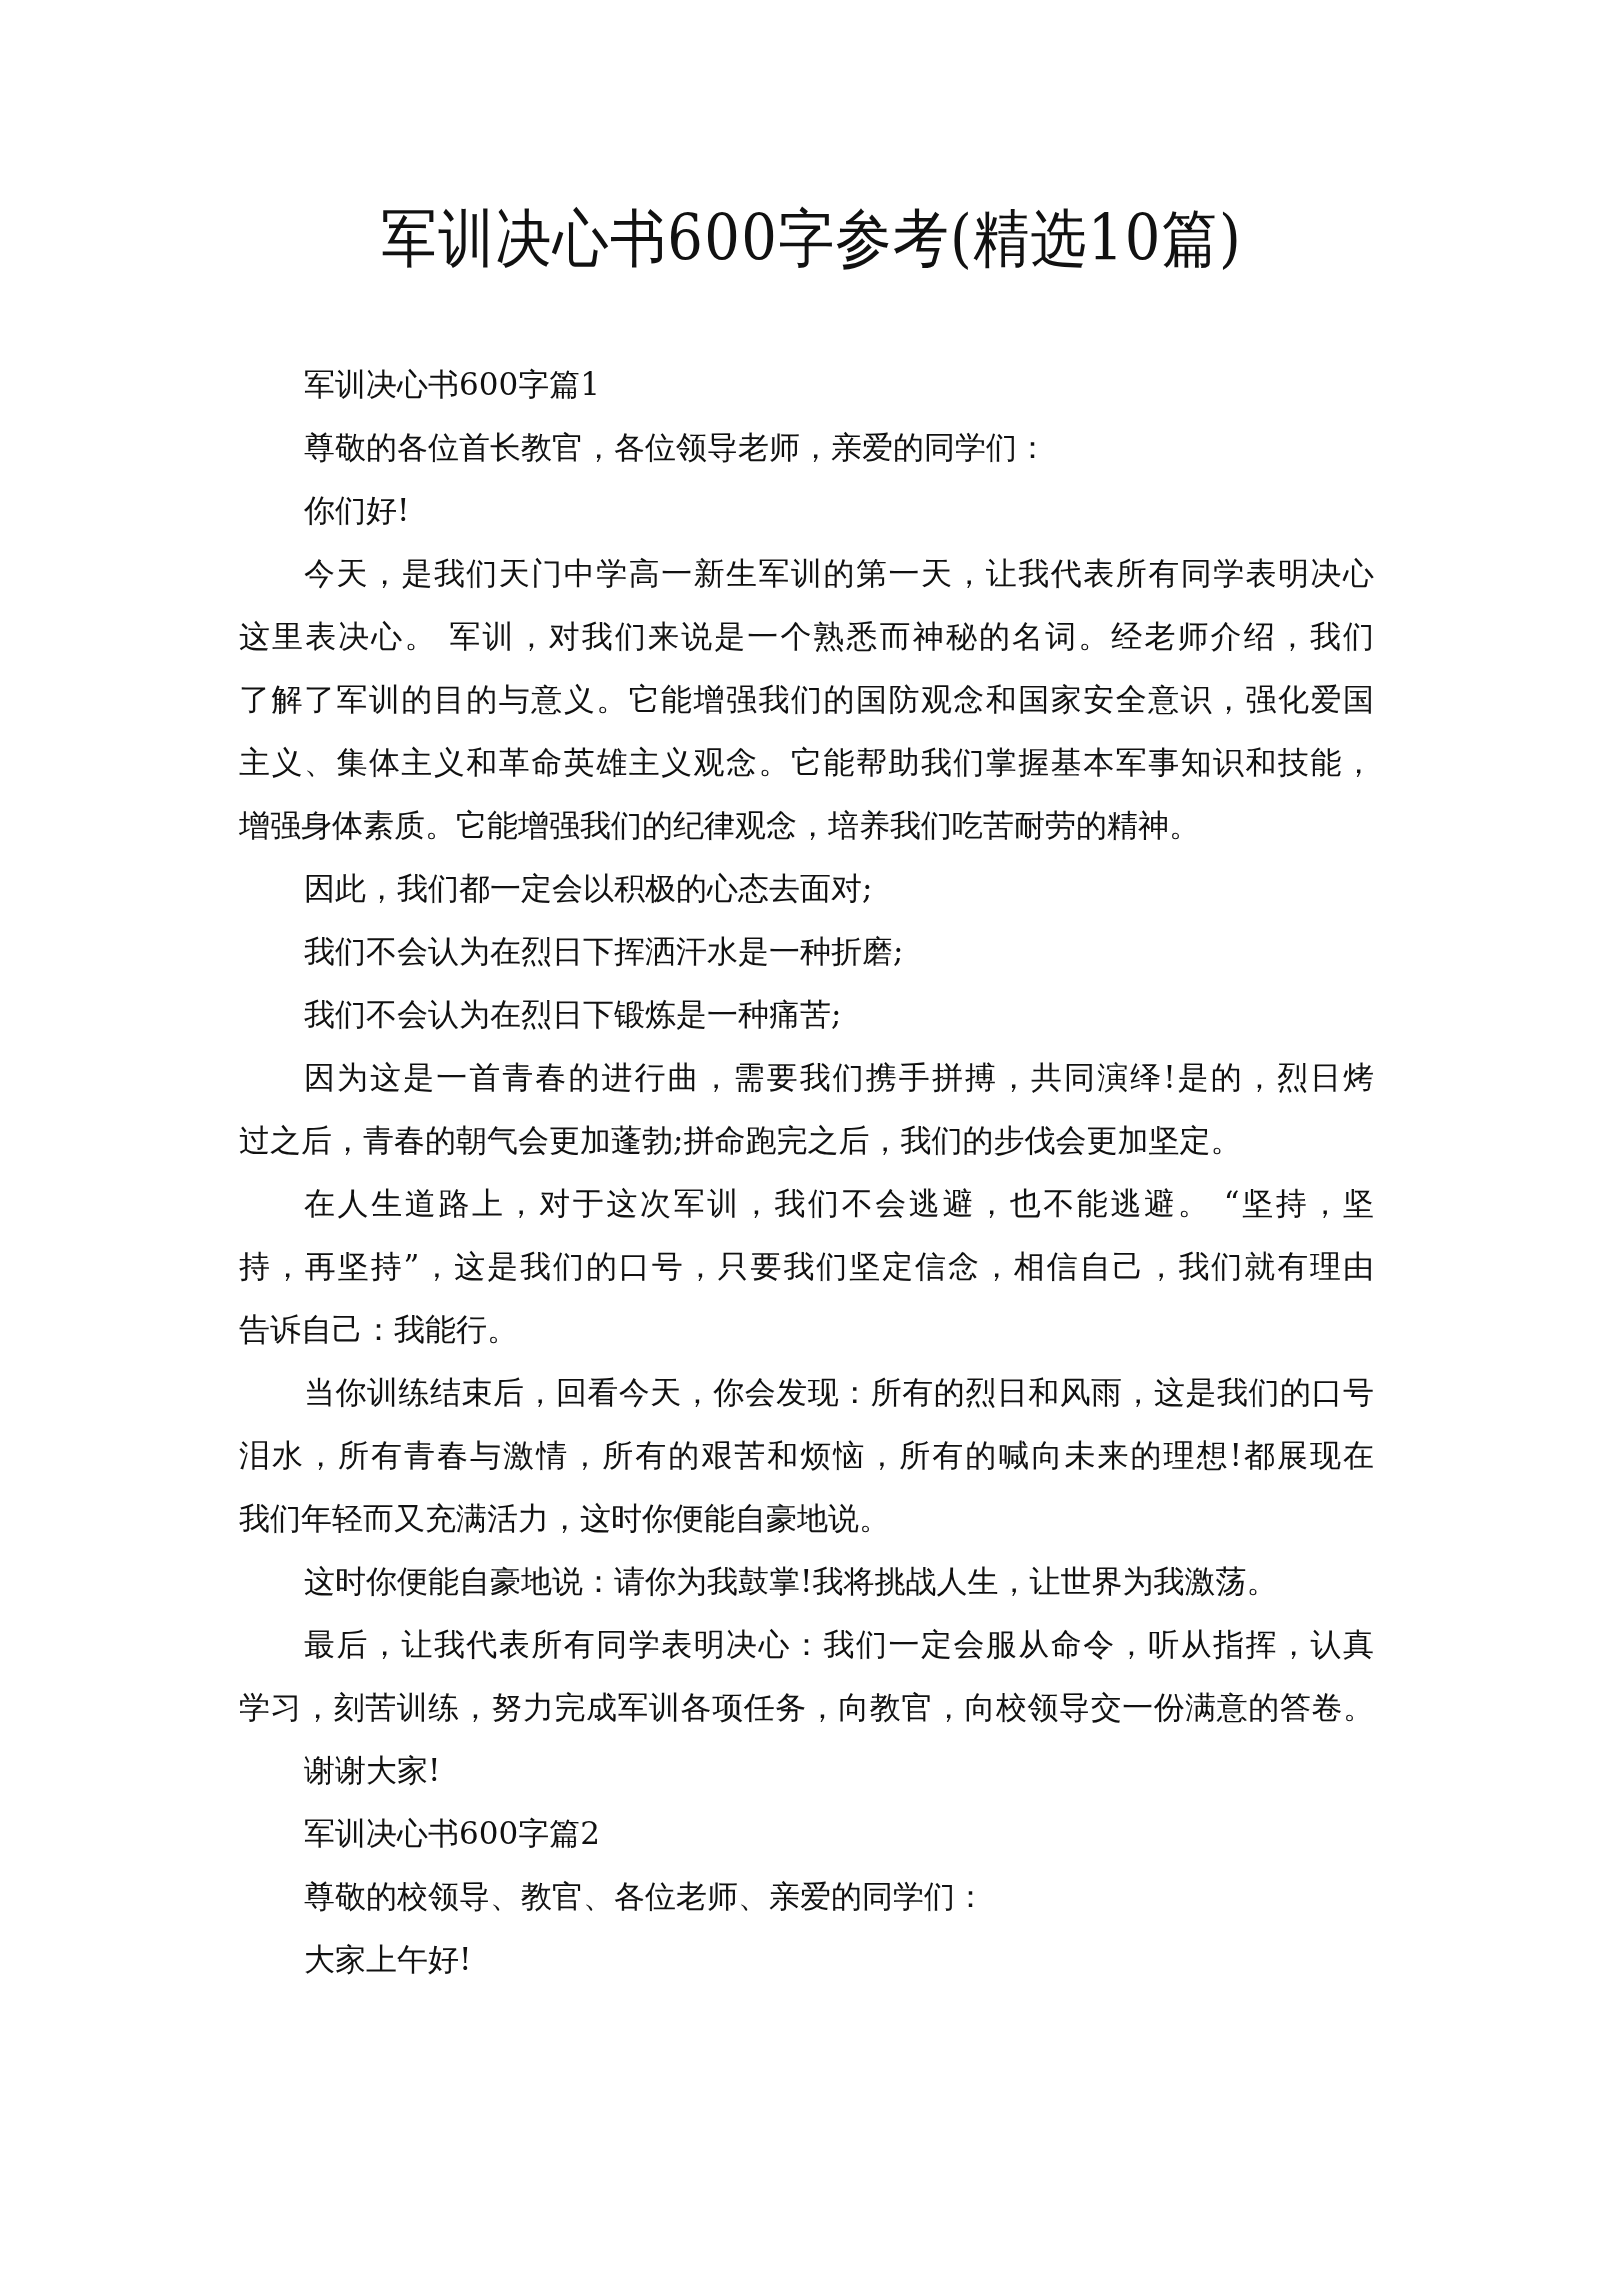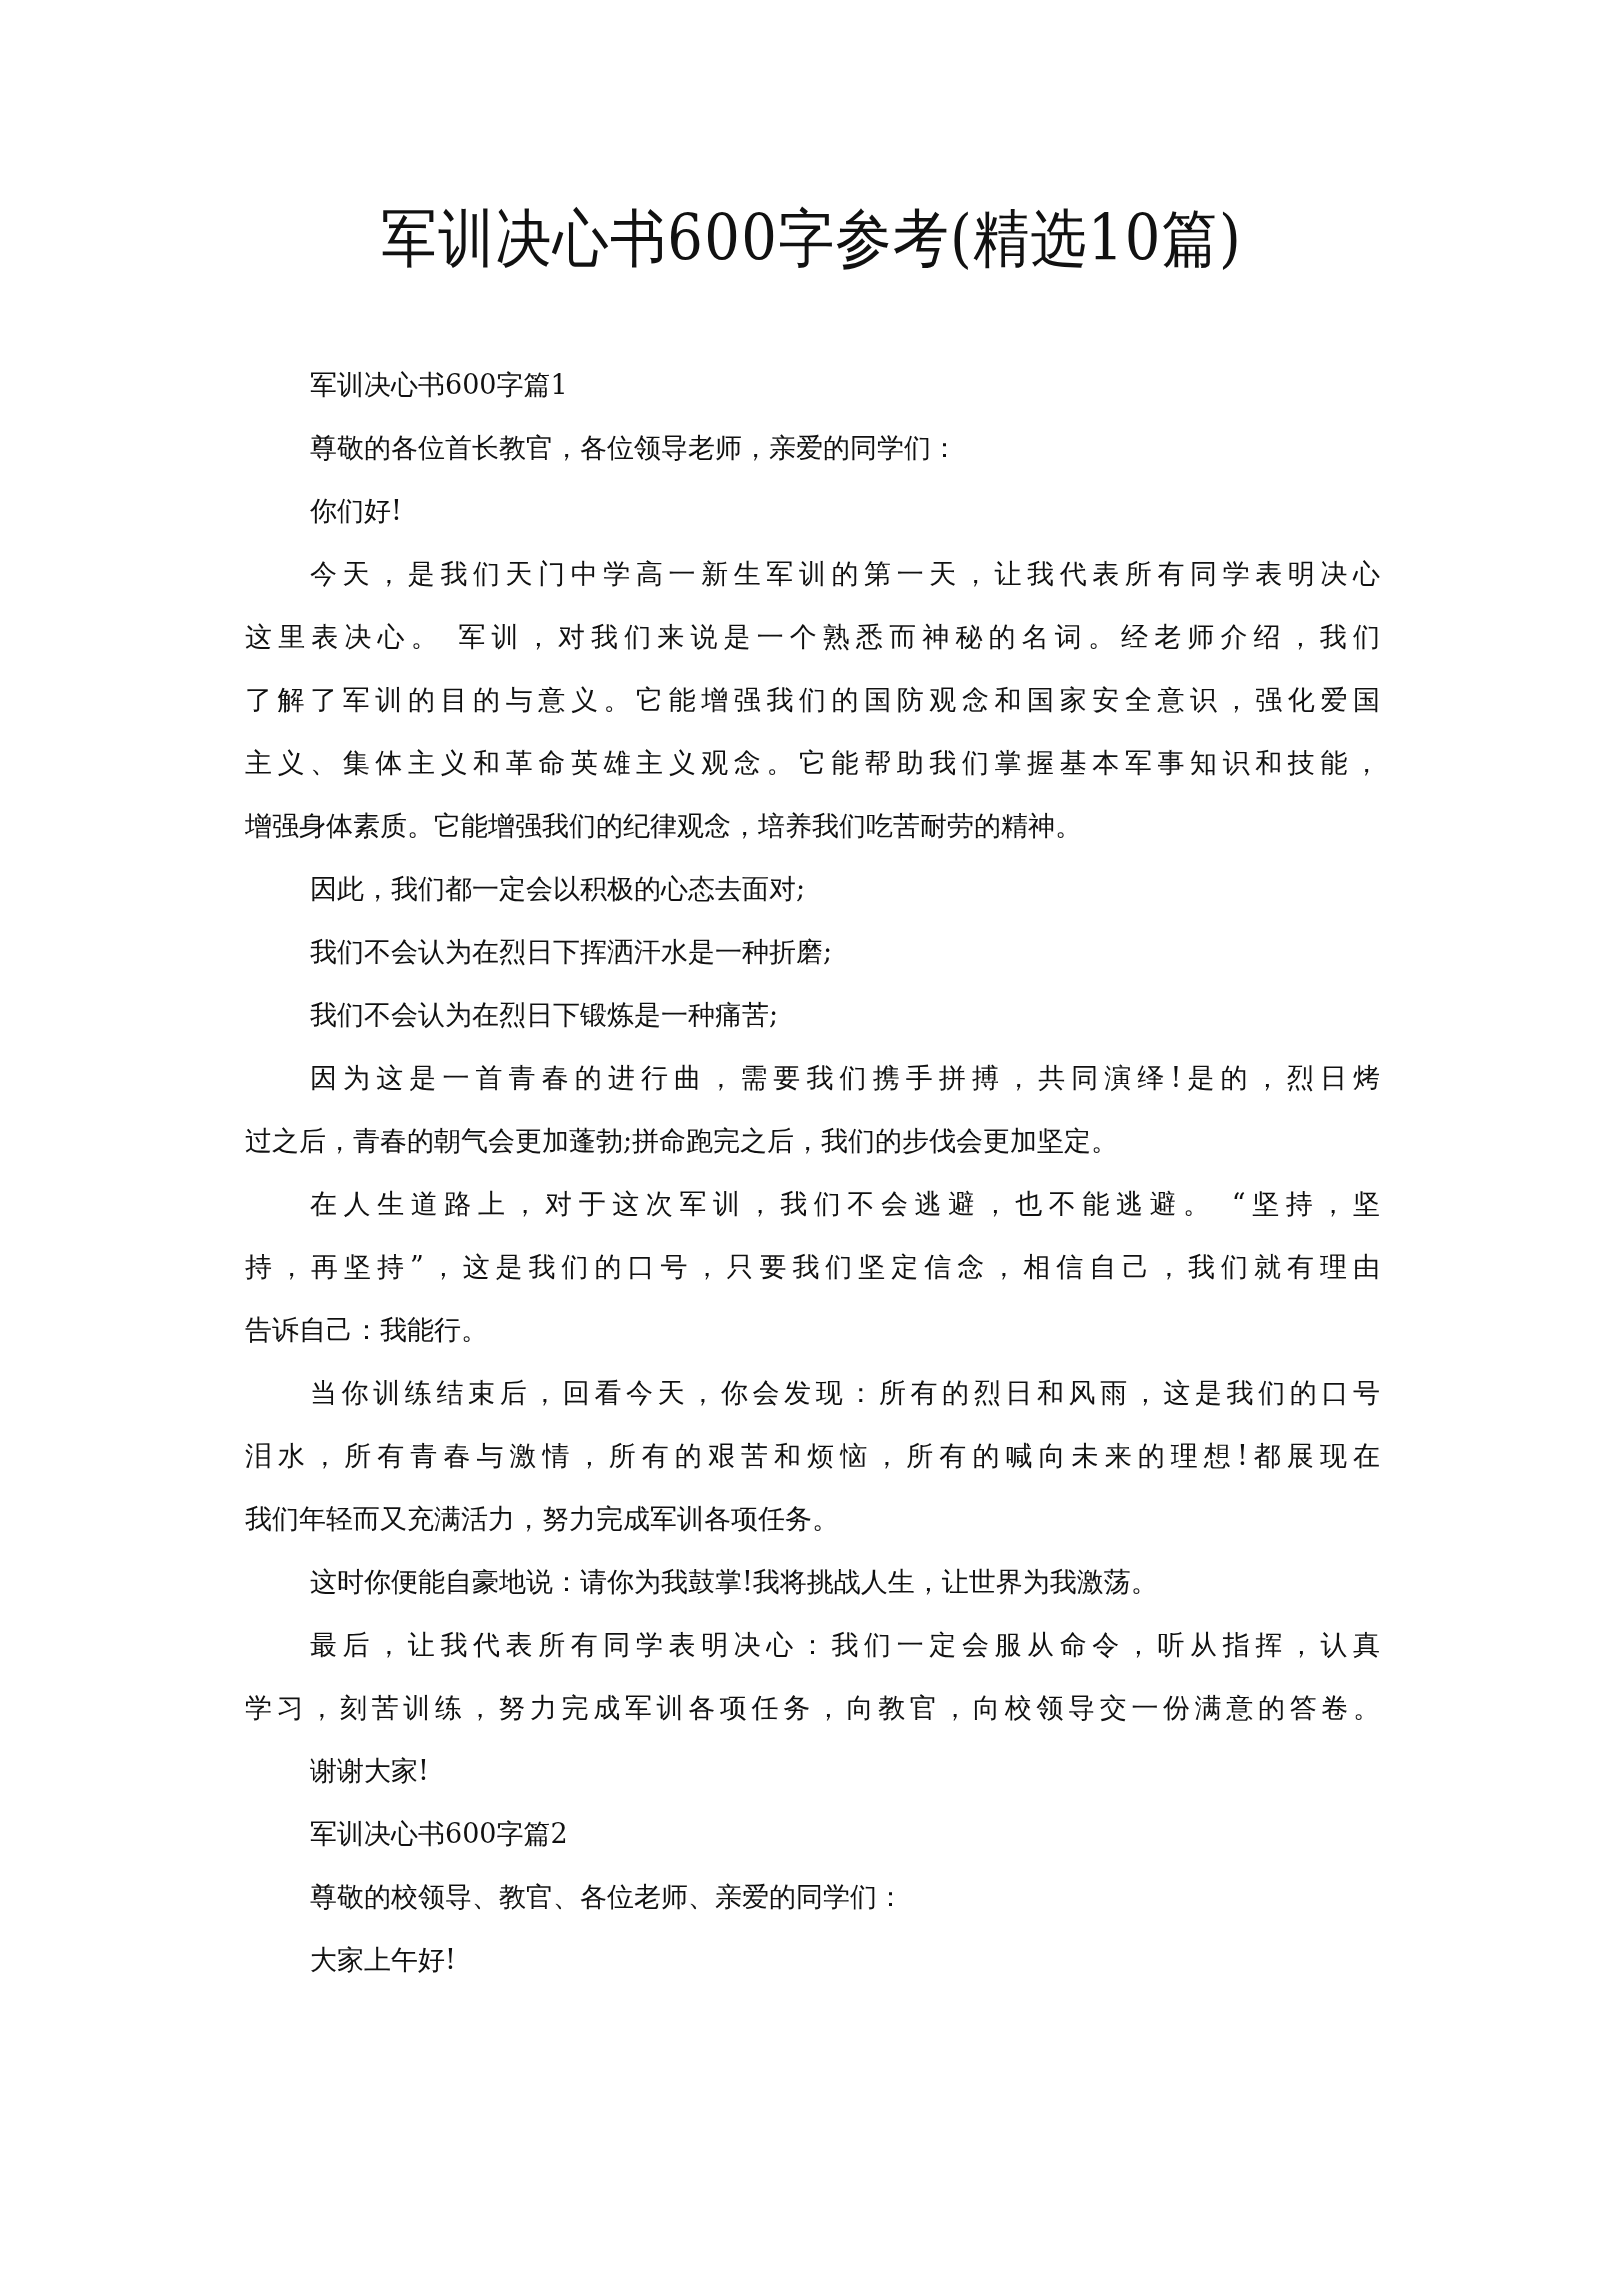--- a/index.html
+++ b/index.html
@@ -7,22 +7,22 @@
     width: 1623px; height: 2295px; position: relative; overflow: hidden;
     font-family: "DejaVu Serif", "Liberation Serif", serif;
     color: #111111;
   }
   .page-title {
     position: absolute; top: 194px; left: 0; width: 1623px;
     text-align: center; font-size: 56px; line-height: 79px;
     letter-spacing: 1.3px; transform: scaleY(1.12); transform-origin: top center;
   }
   .body-text {
-    position: absolute; top: 353px; left: 245px; width: 1135px;
-    font-size: 27px; line-height: 63px;
+    position: absolute; top: 353px; left: 239px; width: 1135px;
+    font-size: 31px; line-height: 63px;
   }
   .line { height: 63px; white-space: nowrap; overflow: visible; }
   .indent { padding-left: 65px; }
   .justify { text-align: justify; text-align-last: justify; }
 </style>
 </head>
 <body>
 
 <div class="page-title">军训决心书600字参考(精选10篇)</div>
 
@@ -39,21 +39,21 @@
   <div class="line indent">因此，我们都一定会以积极的心态去面对;</div>
   <div class="line indent">我们不会认为在烈日下挥洒汗水是一种折磨;</div>
   <div class="line indent">我们不会认为在烈日下锻炼是一种痛苦;</div>
   <div class="line indent justify">因为这是一首青春的进行曲，需要我们携手拼搏，共同演绎!是的，烈日烤</div>
   <div class="line">过之后，青春的朝气会更加蓬勃;拼命跑完之后，我们的步伐会更加坚定。</div>
   <div class="line indent justify">在人生道路上，对于这次军训，我们不会逃避，也不能逃避。 “坚持，坚</div>
   <div class="line justify">持，再坚持”，这是我们的口号，只要我们坚定信念，相信自己，我们就有理由</div>
   <div class="line">告诉自己：我能行。</div>
   <div class="line indent justify">当你训练结束后，回看今天，你会发现：所有的烈日和风雨，这是我们的口号</div>
   <div class="line justify">泪水，所有青春与激情，所有的艰苦和烦恼，所有的喊向未来的理想!都展现在</div>
-  <div class="line">我们年轻而又充满活力，努力完成军训各项任务。</div>
+  <div class="line">我们年轻而又充满活力，这时你便能自豪地说。</div>
   <div class="line indent">这时你便能自豪地说：请你为我鼓掌!我将挑战人生，让世界为我激荡。</div>
   <div class="line indent justify">最后，让我代表所有同学表明决心：我们一定会服从命令，听从指挥，认真</div>
   <div class="line justify">学习，刻苦训练，努力完成军训各项任务，向教官，向校领导交一份满意的答卷。</div>
   <div class="line indent">谢谢大家!</div>
 
   <div class="line indent">军训决心书600字篇2</div>
   <div class="line indent">尊敬的校领导、教官、各位老师、亲爱的同学们：</div>
   <div class="line indent">大家上午好!</div>
 </div>
 

